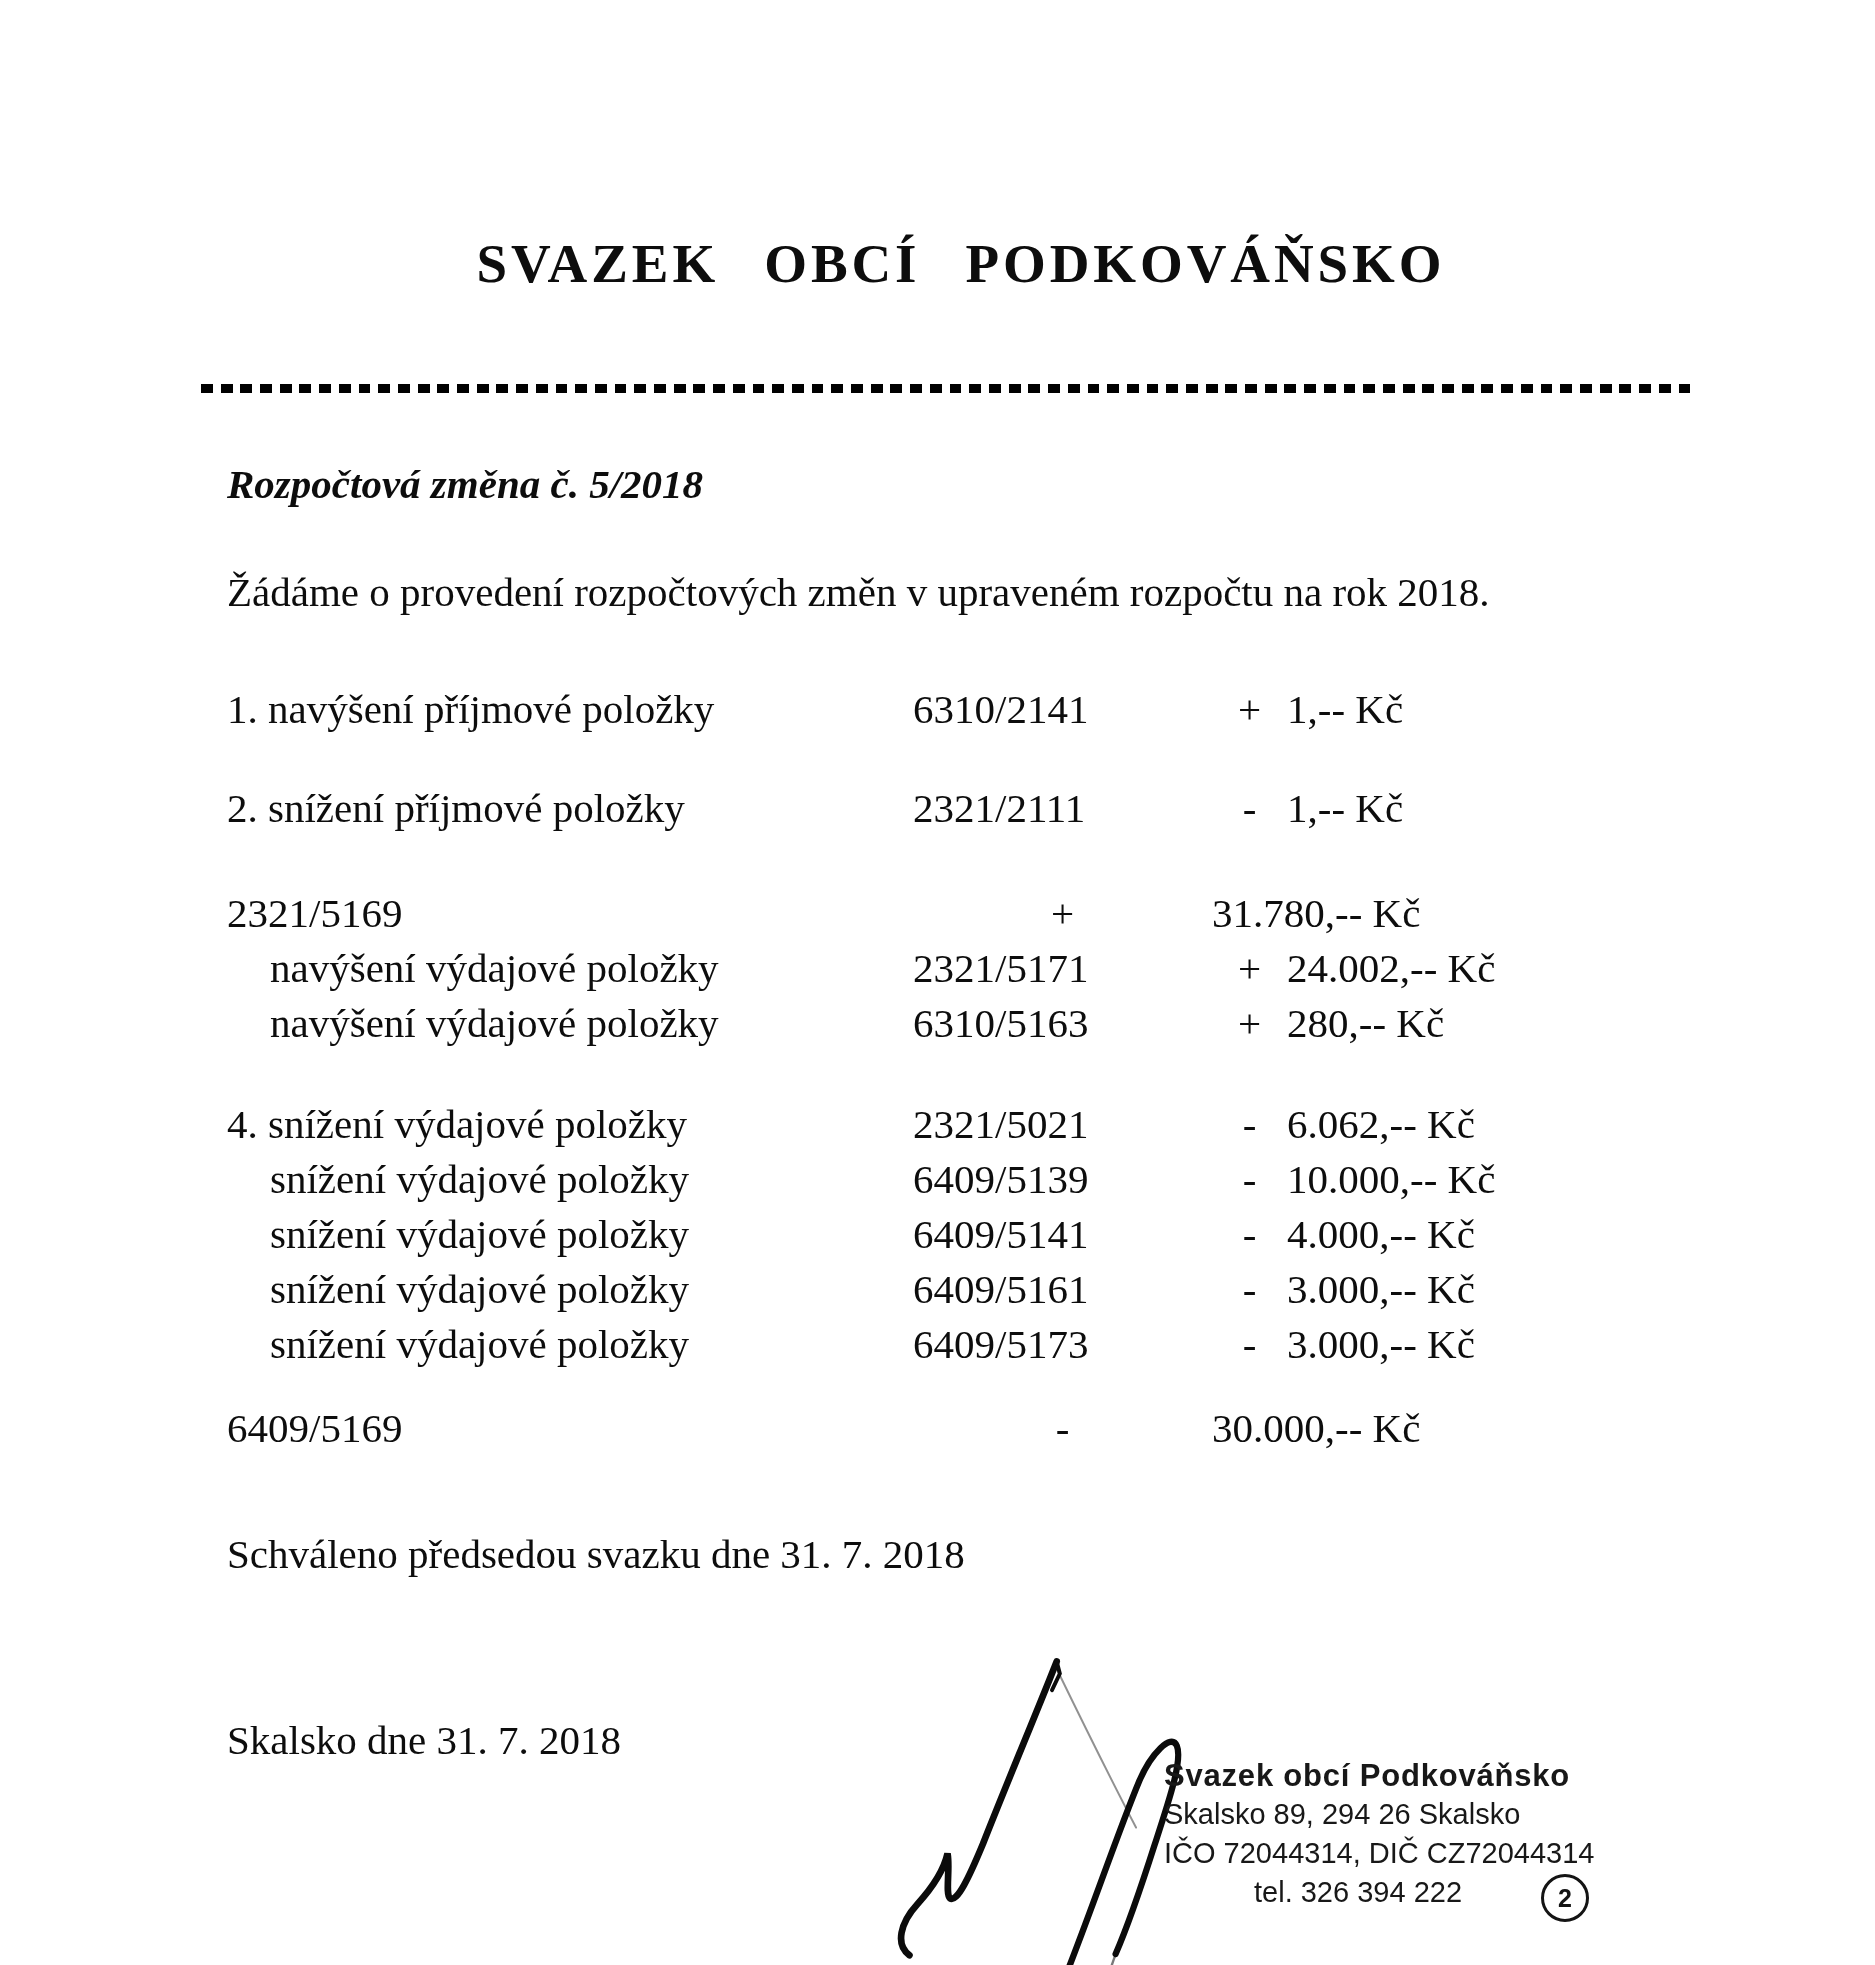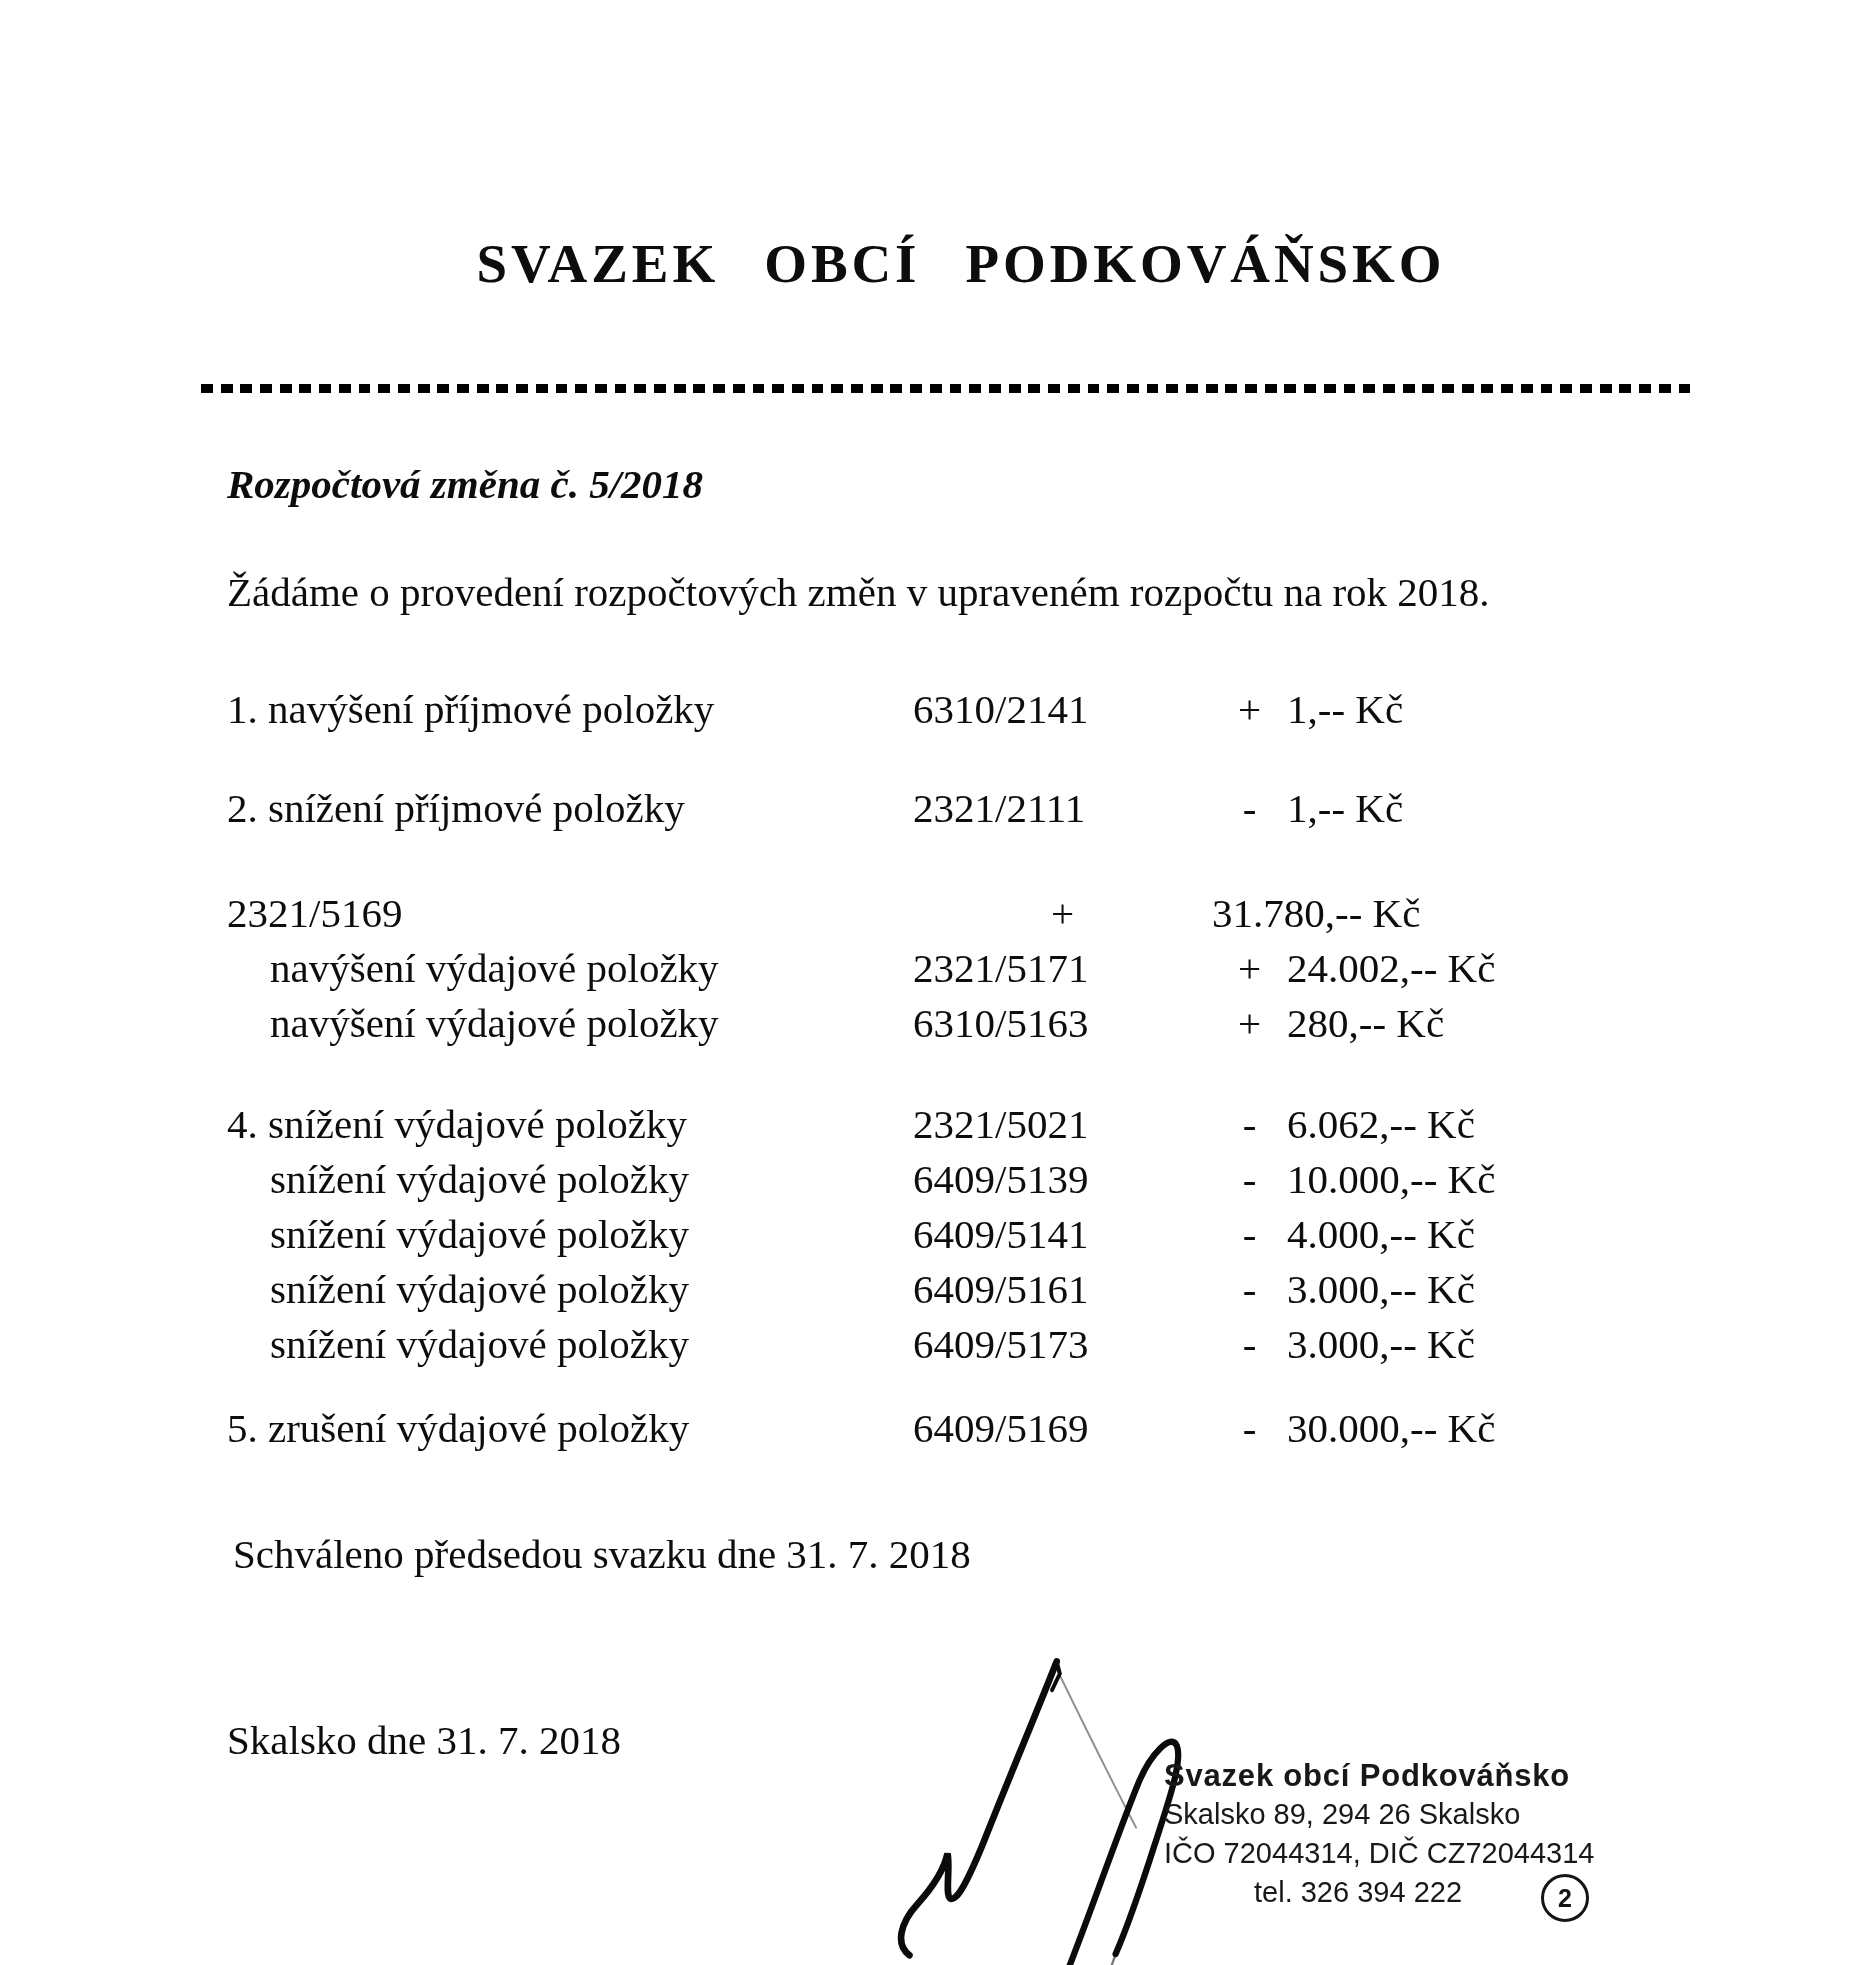--- a/index.html
+++ b/index.html
@@ -55,21 +55,21 @@
   .cell-sign   { text-align: center; }
   .cell-amount { }
 
   .group-1 { top: 681px; }
   .group-2 { top: 780px; }
   .group-3 { top: 885px; }
   .group-4 { top: 1096px; }
   .group-5 { top: 1400px; }
 
   .approval-text {
-    position: absolute; left: 233px; top: 1527px;
+    position: absolute; left: 227px; top: 1527px;
     font-size: 41px; line-height: 55px; white-space: nowrap;
   }
   .place-date-text {
     position: absolute; left: 227px; top: 1713px;
     font-size: 41px; line-height: 55px; white-space: nowrap;
   }
 
   
   .signature { position: absolute; left: 880px; top: 1623px; }
 
@@ -168,21 +168,20 @@
     <div class="item-row">
       <span class="cell-label cont">snížení výdajové položky</span>
       <span class="cell-code">6409/5173</span>
       <span class="cell-sign">-</span>
       <span class="cell-amount">3.000,-- Kč</span>
     </div>
   </div>
 
   <div class="item-group group-5">
     <div class="item-row">
-      <span class="cell-label">5. zrušení výdajové položky</span>
       <span class="cell-code">6409/5169</span>
       <span class="cell-sign">-</span>
       <span class="cell-amount">30.000,-- Kč</span>
     </div>
   </div>
 
   <div class="approval-text">Schváleno předsedou svazku dne 31. 7. 2018</div>
   <div class="place-date-text">Skalsko dne 31. 7. 2018</div>
 
   <svg class="signature" width="322" height="417" viewBox="0 0 820 1060" fill="none" xmlns="http://www.w3.org/2000/svg">

